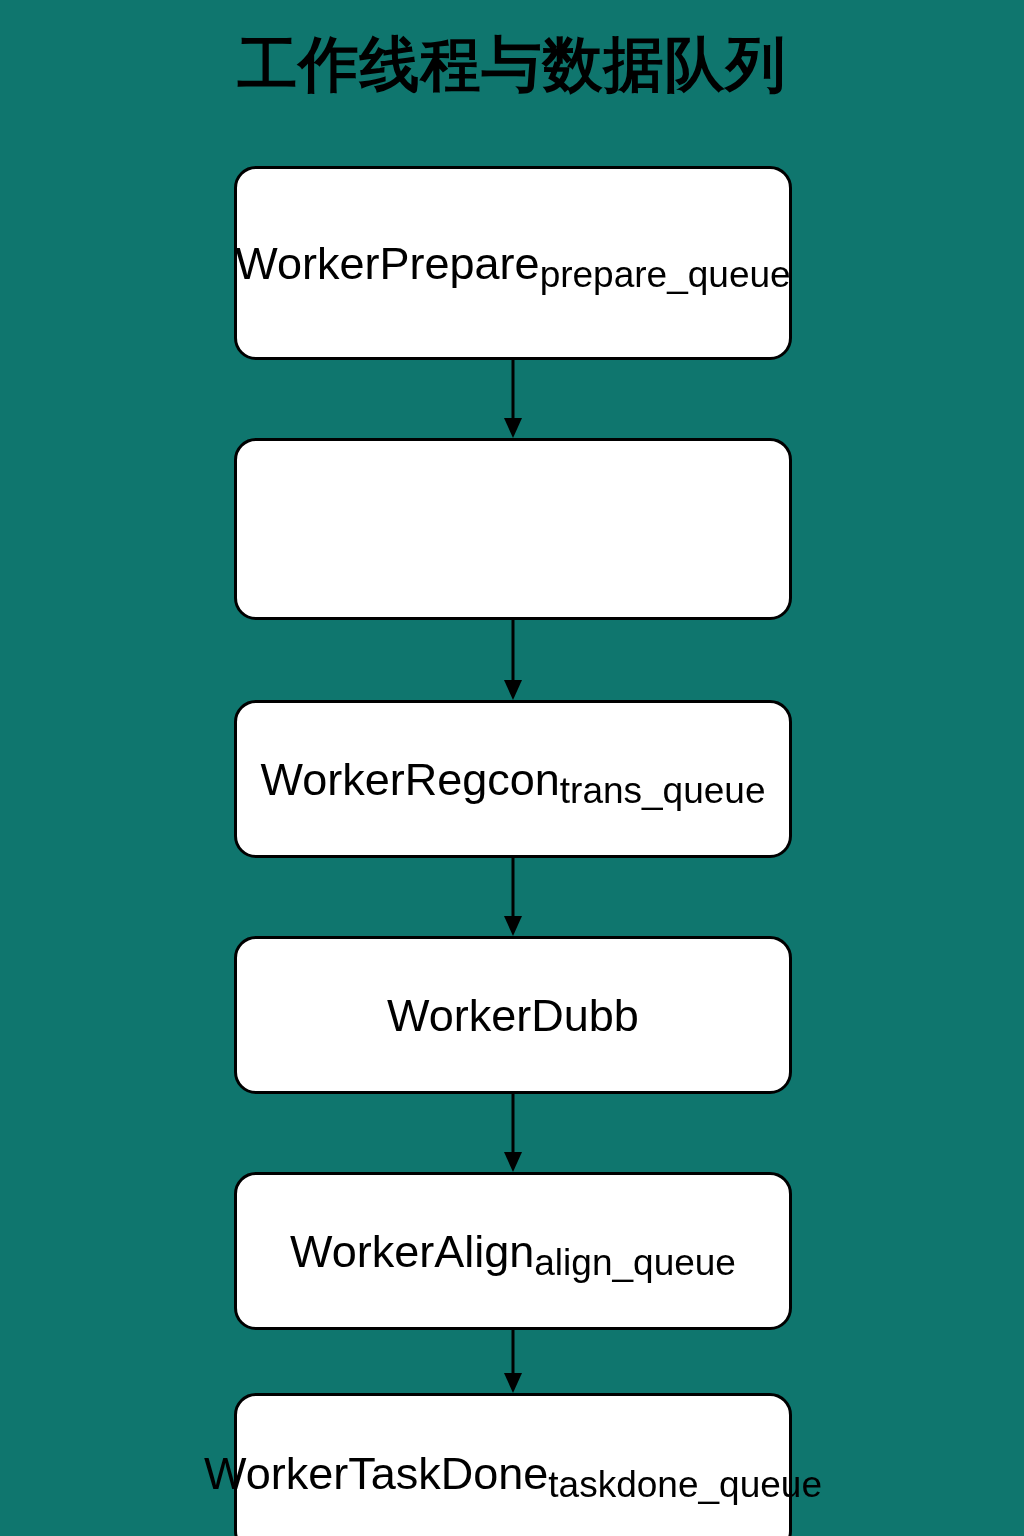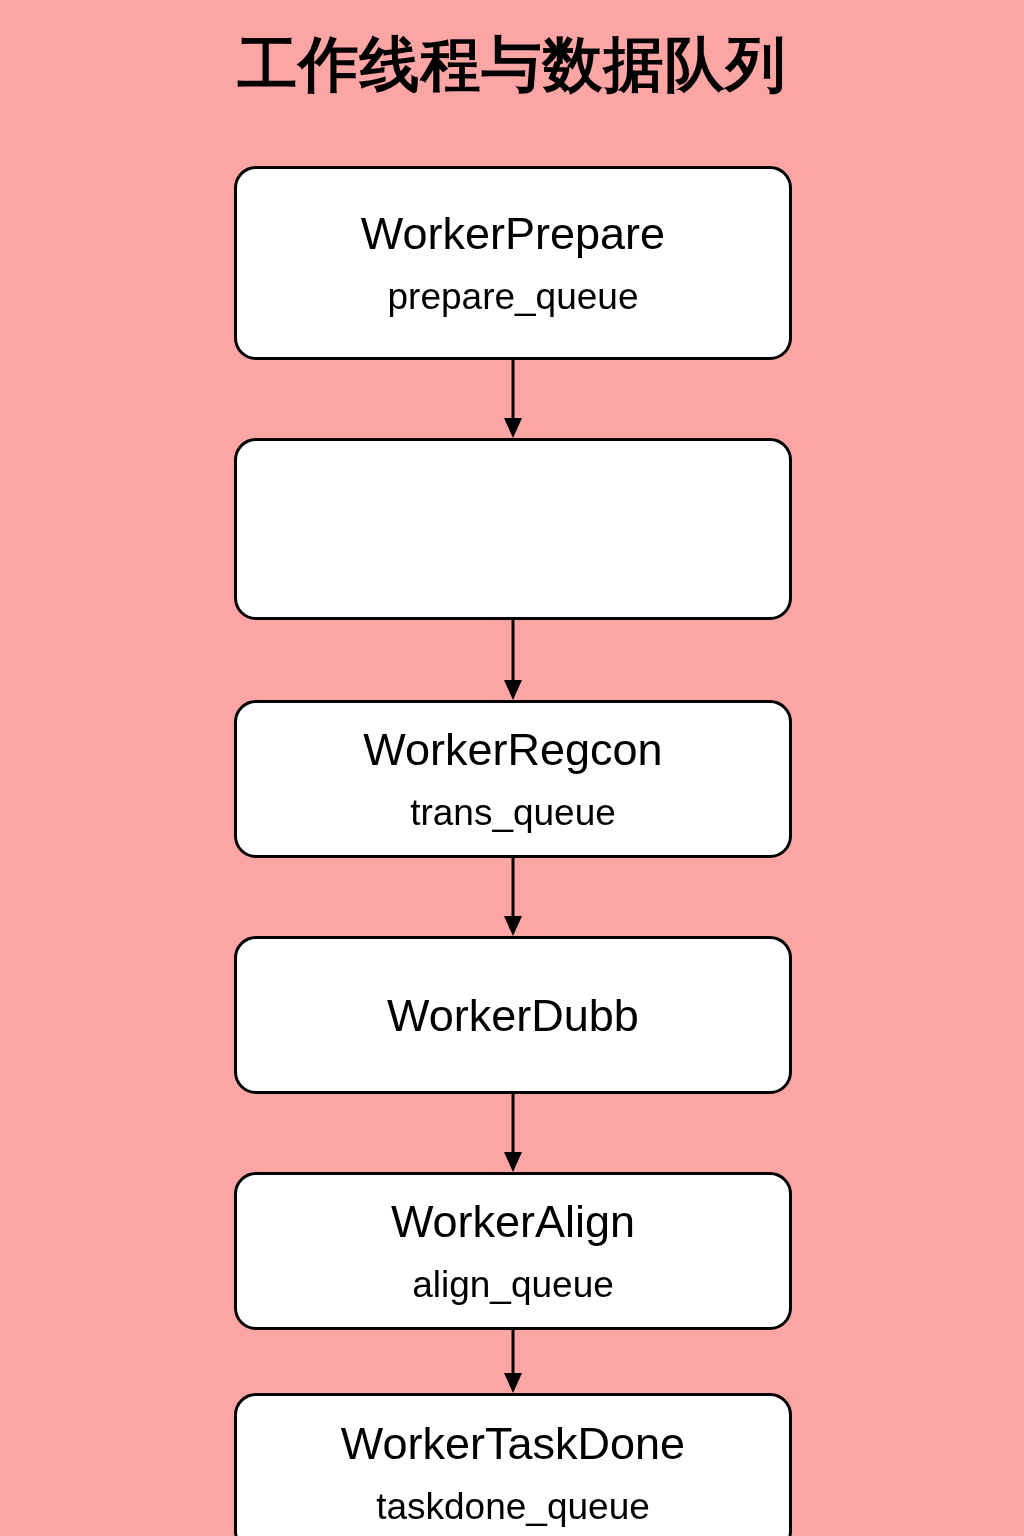--- a/index.html
+++ b/index.html
@@ -12,21 +12,21 @@
     height: 1536px;
     overflow: hidden;
     font-family: "Liberation Sans", sans-serif;
     color: #000000;
   }
 
   #diagram-root {
     position: relative;
     width: 1024px;
     height: 1536px;
-    background: #fca5a5;
+    background: #0f766e;
   }
 
   
   #diagram-title {
     position: absolute;
     left: 0;
     top: 30px;
     width: 1024px;
     text-align: center;
     font-size: 60px;
@@ -46,21 +46,21 @@
   }
 
   .flow-node {
     position: relative;
     box-sizing: border-box;
     width: 558px;
     border: 3px solid #000000;
     border-radius: 22px;
     background: #ffffff;
     display: flex;
-    flex-direction: column;
+    flex-direction: row;
     align-items: center;
     justify-content: center;
   }
 
   .node-title {
     font-size: 45px;
     line-height: 1.0;
     color: #000000;
     white-space: nowrap;
   }

